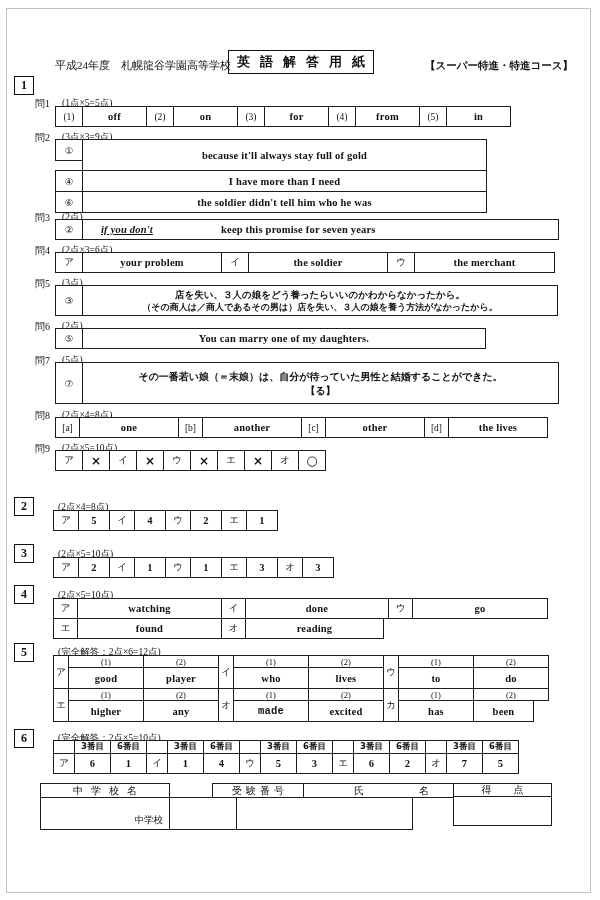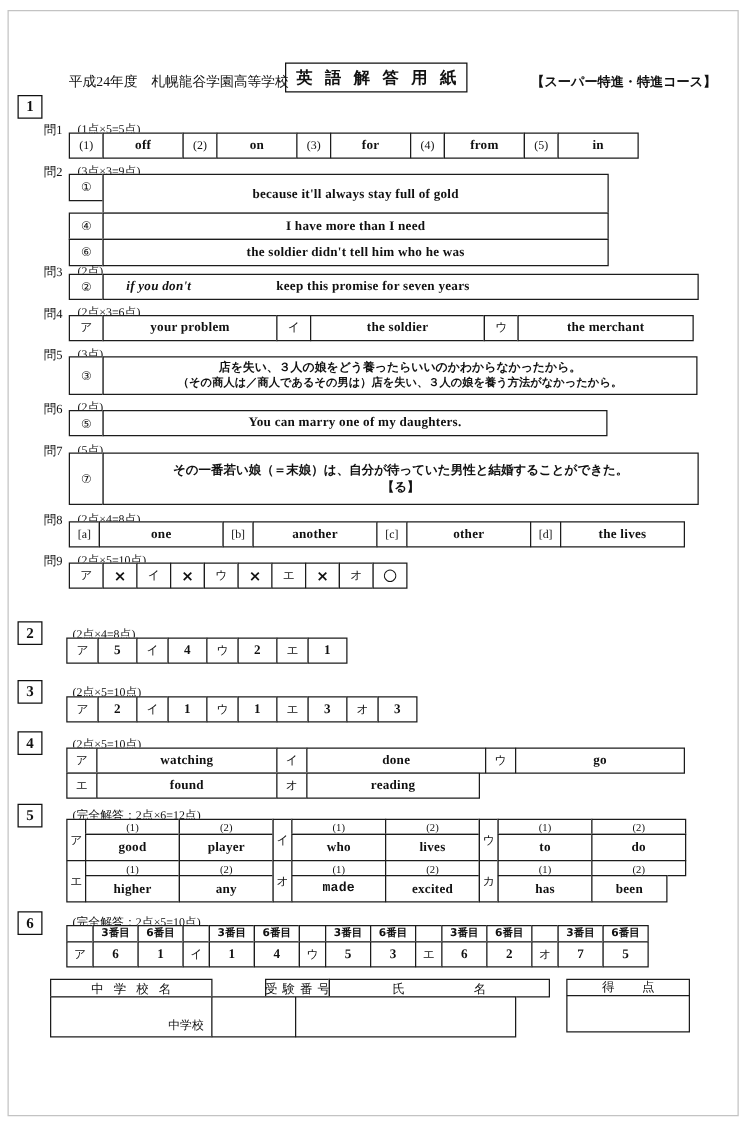--- a/index.html
+++ b/index.html
@@ -72,21 +72,21 @@
       <div class="c lab" style="width:28px;height:22px;">⑥</div>
       <div class="c en mcell" style="width:405px;height:22px;">the soldier didn't tell him who he was</div>
     </div>
   </div>
 
   <div class="qlabel" style="top:211px;">問3</div>
   <div class="pts" style="left:62px;top:211px;">(2点)</div>
   <div class="abs row" style="left:55px;top:219px;">
     <div class="c lab" style="width:28px;height:21px;">②</div>
     <div class="c mcell" style="width:477px;height:21px;justify-content:flex-start;">
-      <span class="en" style="font-style:italic;margin-left:18px;width:120px;text-align:left;">if you don't</span>
+      <span class="en" style="font-style:italic;margin-left:18px;width:120px;text-align:left;text-decoration:underline;">if you don't</span>
       <span class="en">keep this promise for seven years</span>
     </div>
   </div>
 
   <div class="qlabel" style="top:244px;">問4</div>
   <div class="pts" style="left:62px;top:244px;">(2点×3=6点)</div>
   <div class="abs row" style="left:55px;top:252px;">
     <div class="c lab" style="width:28px;height:21px;">ア</div>
     <div class="c en mcell" style="width:140px;height:21px;">your problem</div>
     <div class="c lab mcell" style="width:28px;height:21px;">イ</div>
@@ -345,21 +345,21 @@
         <div class="c en mtop" style="width:37px;height:21px;">5</div>
       </div>
     </div>
   </div>
 
   <div class="abs" style="left:40px;top:783px;">
     <div class="row">
       <div class="c spread" style="width:130px;height:15px;font-size:10px;">
         <span style="letter-spacing:8px;margin-right:-8px;">中学校名</span>
       </div>
-      <div class="c spread mcell" style="width:52px;height:15px;font-size:10px;margin-left:42px;">
+      <div class="c spread mcell" style="width:92px;height:15px;font-size:10px;margin-left:42px;">
         <span style="letter-spacing:4px;margin-right:-4px;">受験番号</span>
       </div>
       <div class="c spread mcell" style="width:177px;height:15px;font-size:10px;">
         <span style="letter-spacing:55px;margin-right:-55px;">氏名</span>
       </div>
     </div>
     <div class="row mtop">
       <div class="c" style="width:130px;height:33px;align-items:flex-end;justify-content:flex-end;padding:0 6px 2px 0;font-size:9.5px;">
         <span>中学校</span>
       </div>

